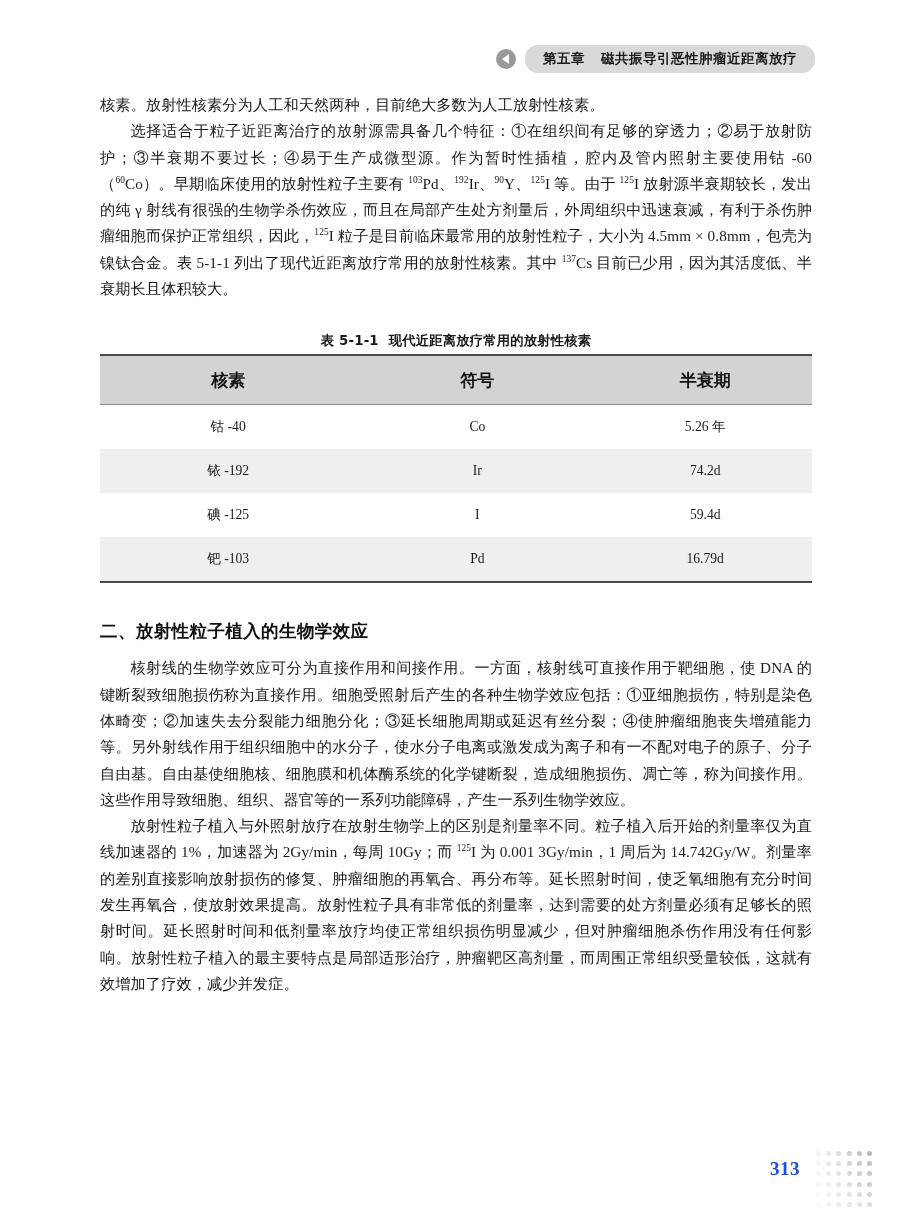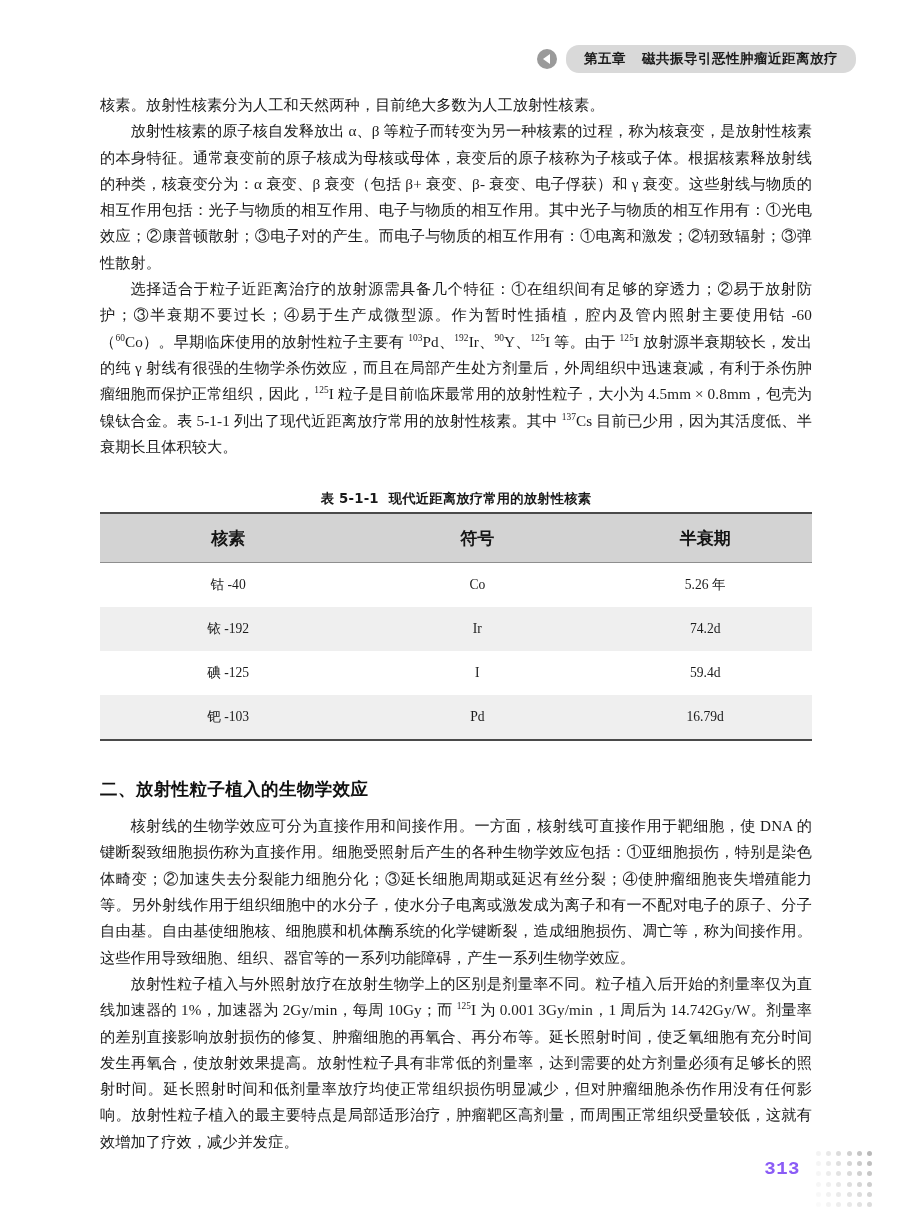--- a/index.html
+++ b/index.html
@@ -19,21 +19,21 @@
   
   .page-header {
     position: absolute;
     top: 44px;
     left: 0;
     right: 0;
     height: 30px;
     display: flex;
     align-items: center;
     justify-content: flex-end;
-    padding-right: 44px;
+    padding-right: 85px;
     box-sizing: border-box;
   }
   .hdr-arrow {
     width: 20px;
     height: 20px;
     border-radius: 50%;
     background: #9a9a9a;
     display: flex;
     align-items: center;
     justify-content: center;
@@ -144,24 +144,24 @@
     font-weight: bold;
     color: #111111;
     letter-spacing: 0.4px;
   }
 
   
   .page-number {
     position: absolute;
     right: 100px;
     bottom: 42px;
-    font-family: Liberation Mono, monospace;
+    font-family: Liberation Serif, serif;
     font-size: 19px;
     font-weight: bold;
-    color: #8b5cf6;
+    color: #1d4ed8;
     letter-spacing: 0.5px;
   }
   .dot-deco {
     position: absolute;
     right: 25px;
     bottom: 12px;
     width: 62px;
     height: 62px;
     display: grid;
     grid-template-columns: repeat(6, 1fr);
@@ -187,21 +187,20 @@
   </span>
   <span class="hdr-pill">
     <span class="chap">第五章</span><span>磁共振导引恶性肿瘤近距离放疗</span>
   </span>
 </div>
 
 <div class="content">
 
   <p class="para">核素。放射性核素分为人工和天然两种，目前绝大多数为人工放射性核素。</p>
 
-  <p class="para indent">放射性核素的原子核自发释放出 α、β 等粒子而转变为另一种核素的过程，称为核衰变，是放射性核素的本身特征。通常衰变前的原子核成为母核或母体，衰变后的原子核称为子核或子体。根据核素释放射线的种类，核衰变分为：α 衰变、β 衰变（包括 β+ 衰变、β- 衰变、电子俘获）和 γ 衰变。这些射线与物质的相互作用包括：光子与物质的相互作用、电子与物质的相互作用。其中光子与物质的相互作用有：①光电效应；②康普顿散射；③电子对的产生。而电子与物质的相互作用有：①电离和激发；②轫致辐射；③弹性散射。</p>
 
   <p class="para indent"><span>选择适合于粒子近距离治疗的放射源需具备几个特征：①在组织间有足够的穿透力；②易于放射防护；③半衰期不要过长；④易于生产成微型源。作为暂时性插植，腔内及管内照射主要使用钴 -60（</span><sup class="lat">60</sup><span class="lat">Co）。早期临床使用的放射性粒子主要有 </span><sup class="lat">103</sup><span class="lat">Pd、</span><sup class="lat">192</sup><span class="lat">Ir、</span><sup class="lat">90</sup><span class="lat">Y、</span><sup class="lat">125</sup><span>I 等。由于 </span><sup class="lat">125</sup><span>I 放射源半衰期较长，发出的纯 γ 射线有很强的生物学杀伤效应，而且在局部产生处方剂量后，外周组织中迅速衰减，有利于杀伤肿瘤细胞而保护正常组织，因此，</span><sup class="lat">125</sup><span>I 粒子是目前临床最常用的放射性粒子，大小为 4.5mm × 0.8mm，包壳为镍钛合金。表 5-1-1 列出了现代近距离放疗常用的放射性核素。其中 </span><sup class="lat">137</sup><span>Cs 目前已少用，因为其活度低、半衰期长且体积较大。</span></p>
 
 
   <div class="table-block">
     <div class="table-caption">
       <span class="tbl-caption-num">表 5-1-1</span><span>现代近距离放疗常用的放射性核素</span>
     </div>
     <table class="data">
       <colgroup>

